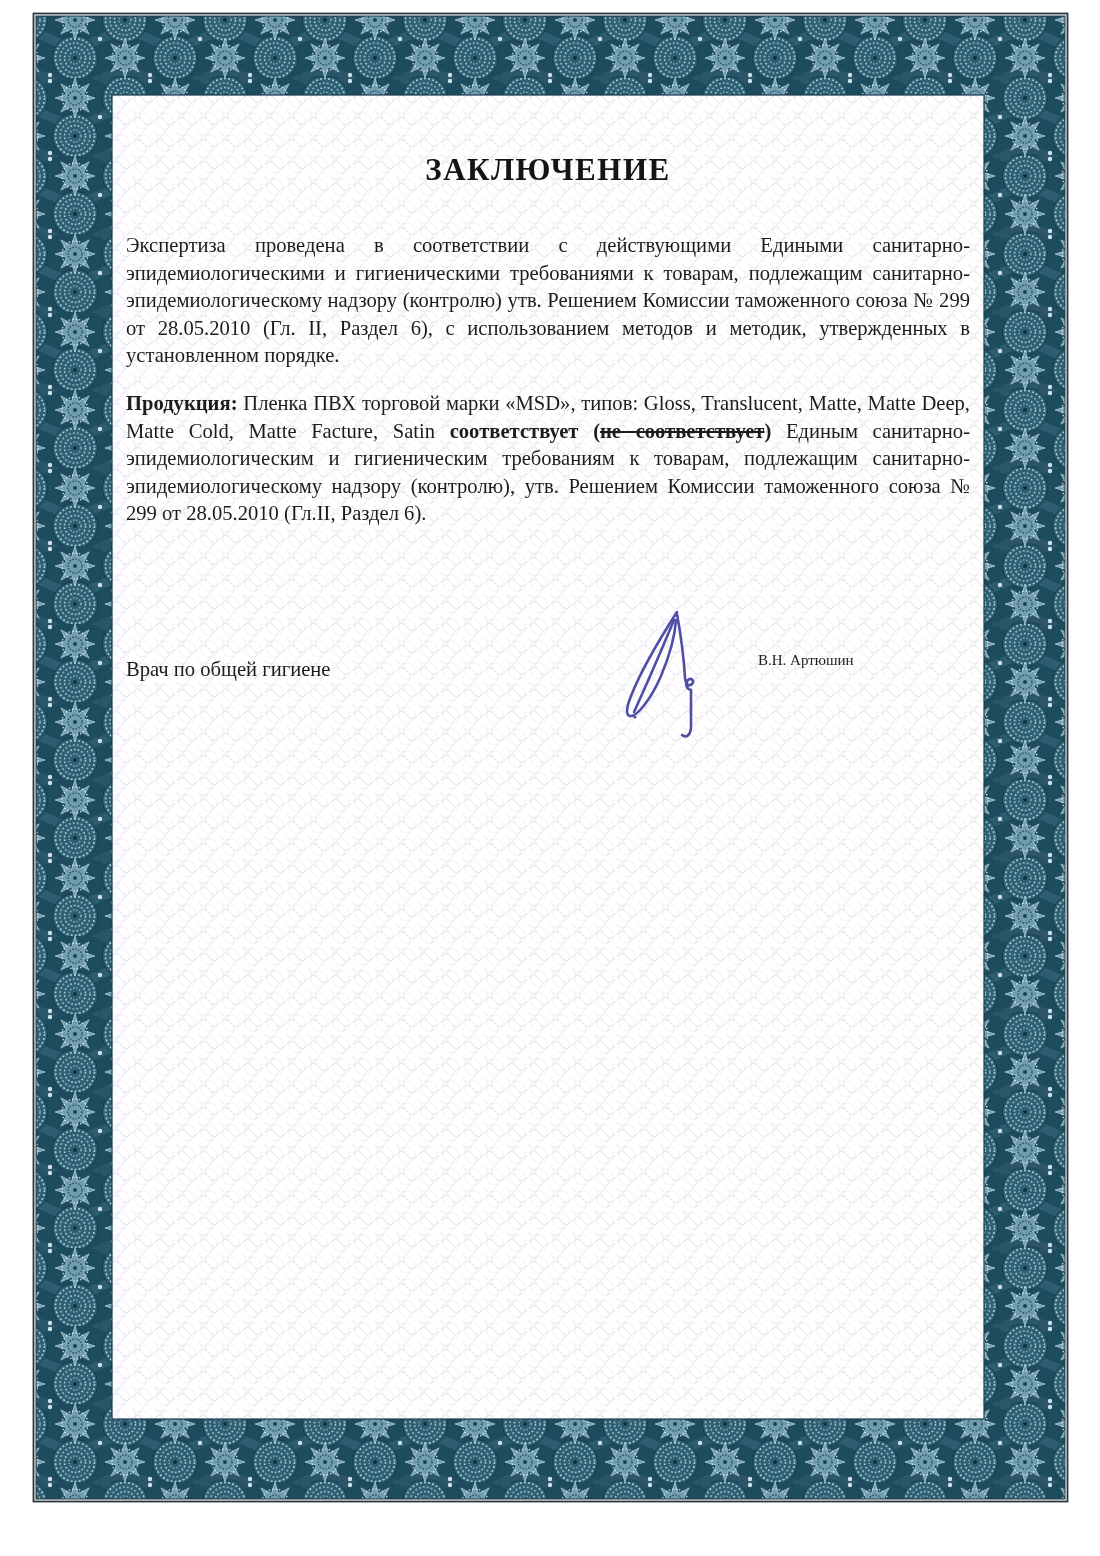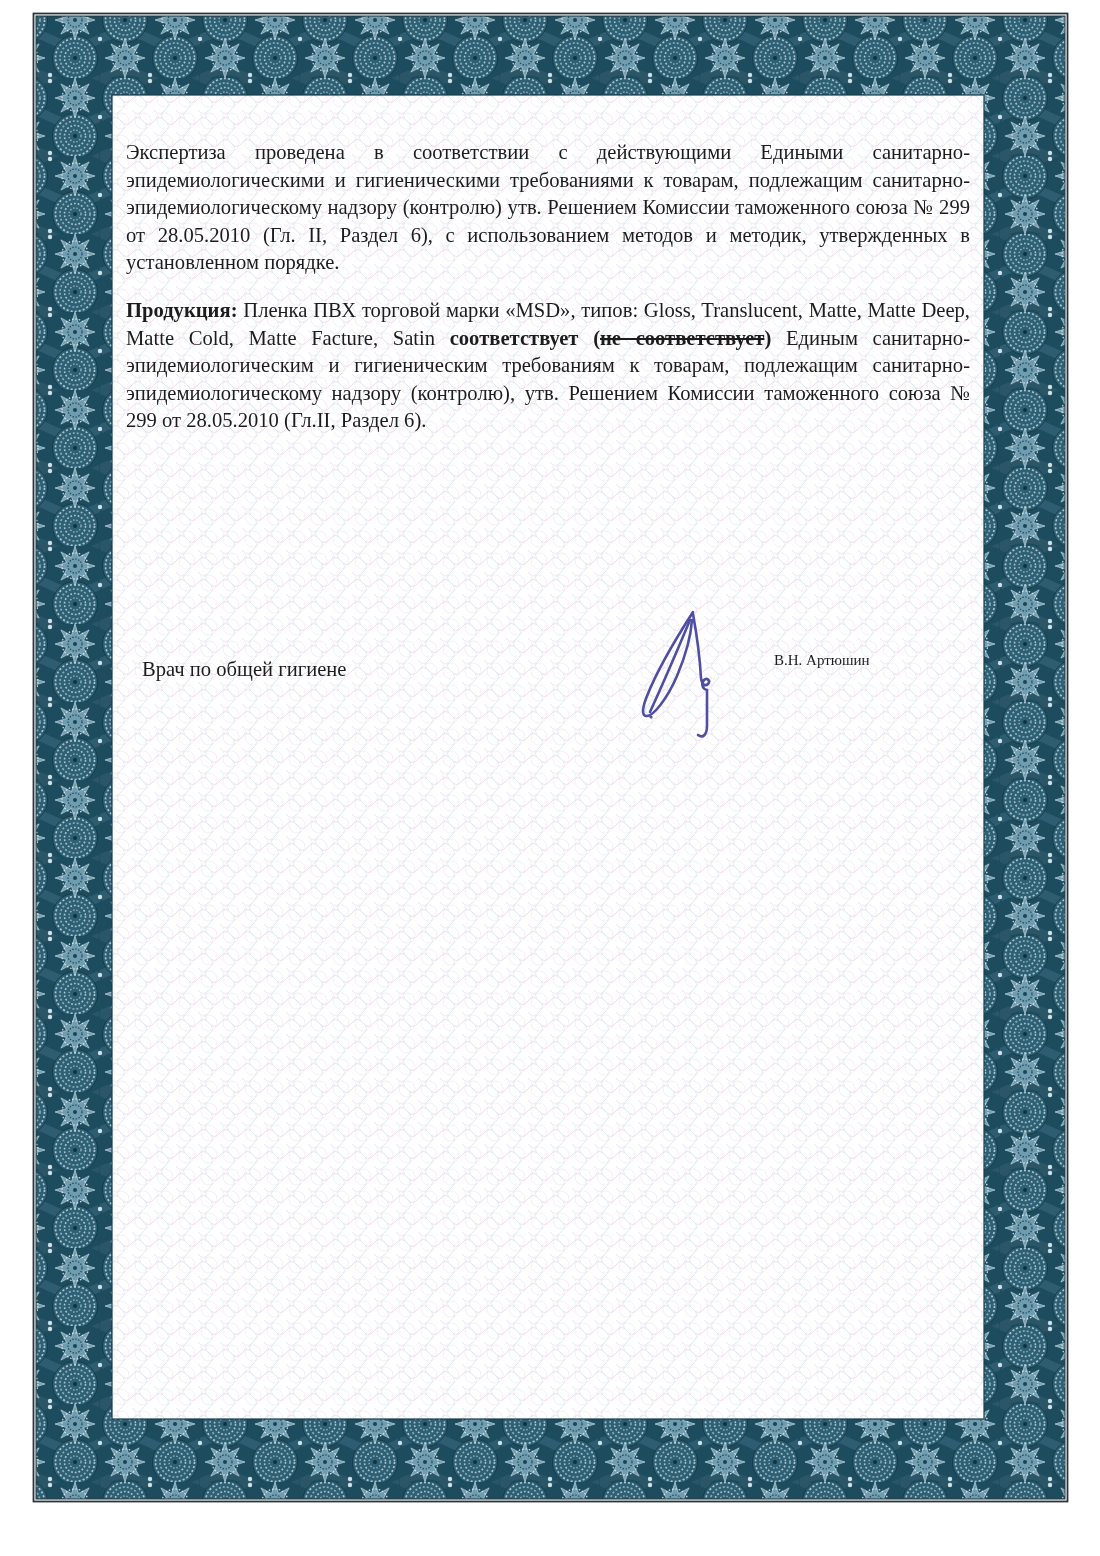--- a/index.html
+++ b/index.html
@@ -51,21 +51,21 @@
   .b { font-weight: bold; }
   .strike { font-weight: bold; text-decoration: line-through; text-decoration-thickness: 2px; }
   .u-em {
     font-weight: bold;
     text-decoration: underline;
     text-decoration-thickness: 2px;
     text-underline-offset: 4px;
   }
   .sig-row {
     position: absolute;
-    left: 16px;
+    left: 0;
     top: 505px;
     width: 956px;
     height: 160px;
   }
   .sig-role {
     position: absolute;
     left: 14px;
     top: 58px;
     font-size: 20.6px;
     white-space: nowrap;
@@ -134,20 +134,21 @@
 
     <rect x="33.5" y="13.5" width="1034" height="1488" fill="none" stroke="#27363e" stroke-width="1.8"></rect>
 
     <rect x="36" y="16" width="1029" height="1483" fill="url(#guill)" stroke="#27363e" stroke-width="1"></rect>
 
     <rect x="112" y="95" width="872" height="1324" fill="url(#mesh)" stroke="#163d4c" stroke-width="1.2"></rect>
   </svg>
 
   <div class="content">
 
+    <h1 class="doc-title">ЗАКЛЮЧЕНИЕ</h1>
 
     <p class="para p-expertise">Экспертиза проведена в соответствии с действующими Едиными санитарно-эпидемиологическими и гигиеническими требованиями к товарам, подлежащим санитарно-эпидемиологическому надзору (контролю) утв. Решением Комиссии таможенного союза № 299 от 28.05.2010 (Гл. II, Раздел 6), с использованием методов и методик, утвержденных в установленном порядке.</p>
 
     <p class="para p-production"><span class="b">Продукция:</span>
       <span>Пленка ПВХ торговой марки «MSD», типов: Gloss, Translucent, Matte, Matte Deep, Matte Cold, Matte Facture, Satin</span>
       <span class="b">соответствует</span>
       <span class="b"><span>(</span><span class="strike">не соответствует</span><span>)</span></span>
       <span>Единым санитарно-эпидемиологическим и гигиеническим требованиям к товарам, подлежащим санитарно-эпидемиологическому надзору (контролю), утв. Решением Комиссии таможенного союза № 299 от 28.05.2010 (Гл.II, Раздел 6).</span></p>
 
 

